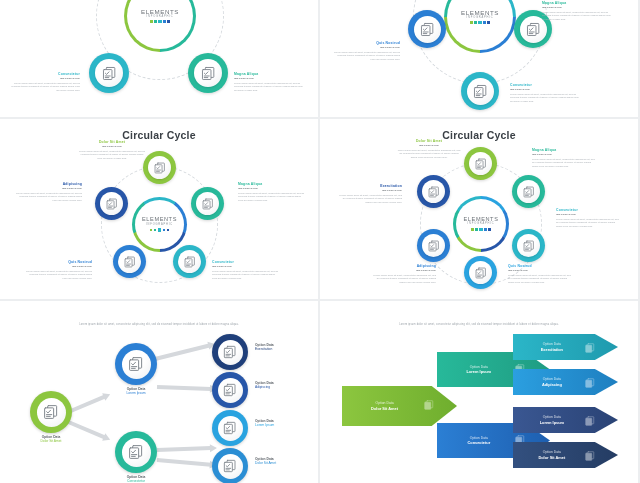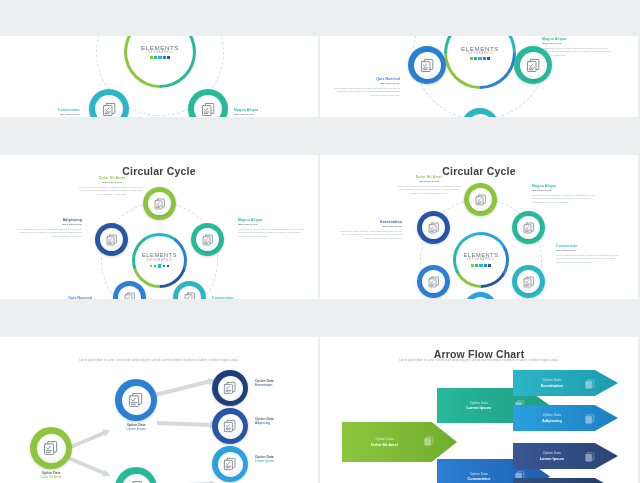--- a/index.html
+++ b/index.html
@@ -14,21 +14,20 @@
     display:grid;
     grid-template-columns:318px 318px;
     grid-template-rows:117px 180px 183px;
     gap:2px;
     background:#eceef0;
   }
   .slide{
     position:relative;
     background:#ffffff;
     overflow:hidden;
-    margin-top:36px;
   }
   .slide-title{
     position:absolute;left:0;right:0;
     text-align:center;
     font-size:10.5px;
     font-weight:bold;
     color:#3a4046;
     letter-spacing:.2px;
   }
   .slide-sub{
@@ -615,21 +614,20 @@
           </span>
         </div>
     </div>
     <div class="fc-label left" style="left:255px;top:156px;width:60px;">
       <span class="a">Option Data</span>
       <span class="b" style="color:#2b8ed4">Dolor Sit Amet</span>
     </div>
   </div>
 
   <div class="slide">
-    <div class="slide-title" style="top:11px;">Arrow Flow Chart</div>
     <div class="slide-sub" style="top:22px;left:55px;right:55px;">Lorem ipsum dolor sit amet, consectetur adipiscing elit, sed do eiusmod tempor incididunt ut labore et dolore magna aliqua.</div>
 
     <div class="bigarrow" id="s6-root" style="left: 22px; top: 85px; width: 115px; height: 40px; background: linear-gradient(90deg, rgb(140, 198, 63) 0%, rgb(111, 174, 46) 100%); clip-path: polygon(0px 0px, 78% 0px, 100% 50%, 78% 100%, 0px 100%); justify-content: center;">
       <div class="txt" style="padding-right: 26%;">
         <span class="a">Option Data</span>
         <span class="b">Dolor Sit Amet</span>
       </div>
       <span class="gicon" style="right:22px;top:11px;"><svg width="12" height="12" viewBox="0 0 24 24" fill="none" stroke="#ffffff" stroke-width="1.3" stroke-linecap="round" stroke-linejoin="round">
             <rect x="7.5" y="3.5" width="12" height="14" rx="1"></rect>
             <rect x="3.5" y="6.5" width="12" height="14" rx="1" fill="#fff"></rect>

